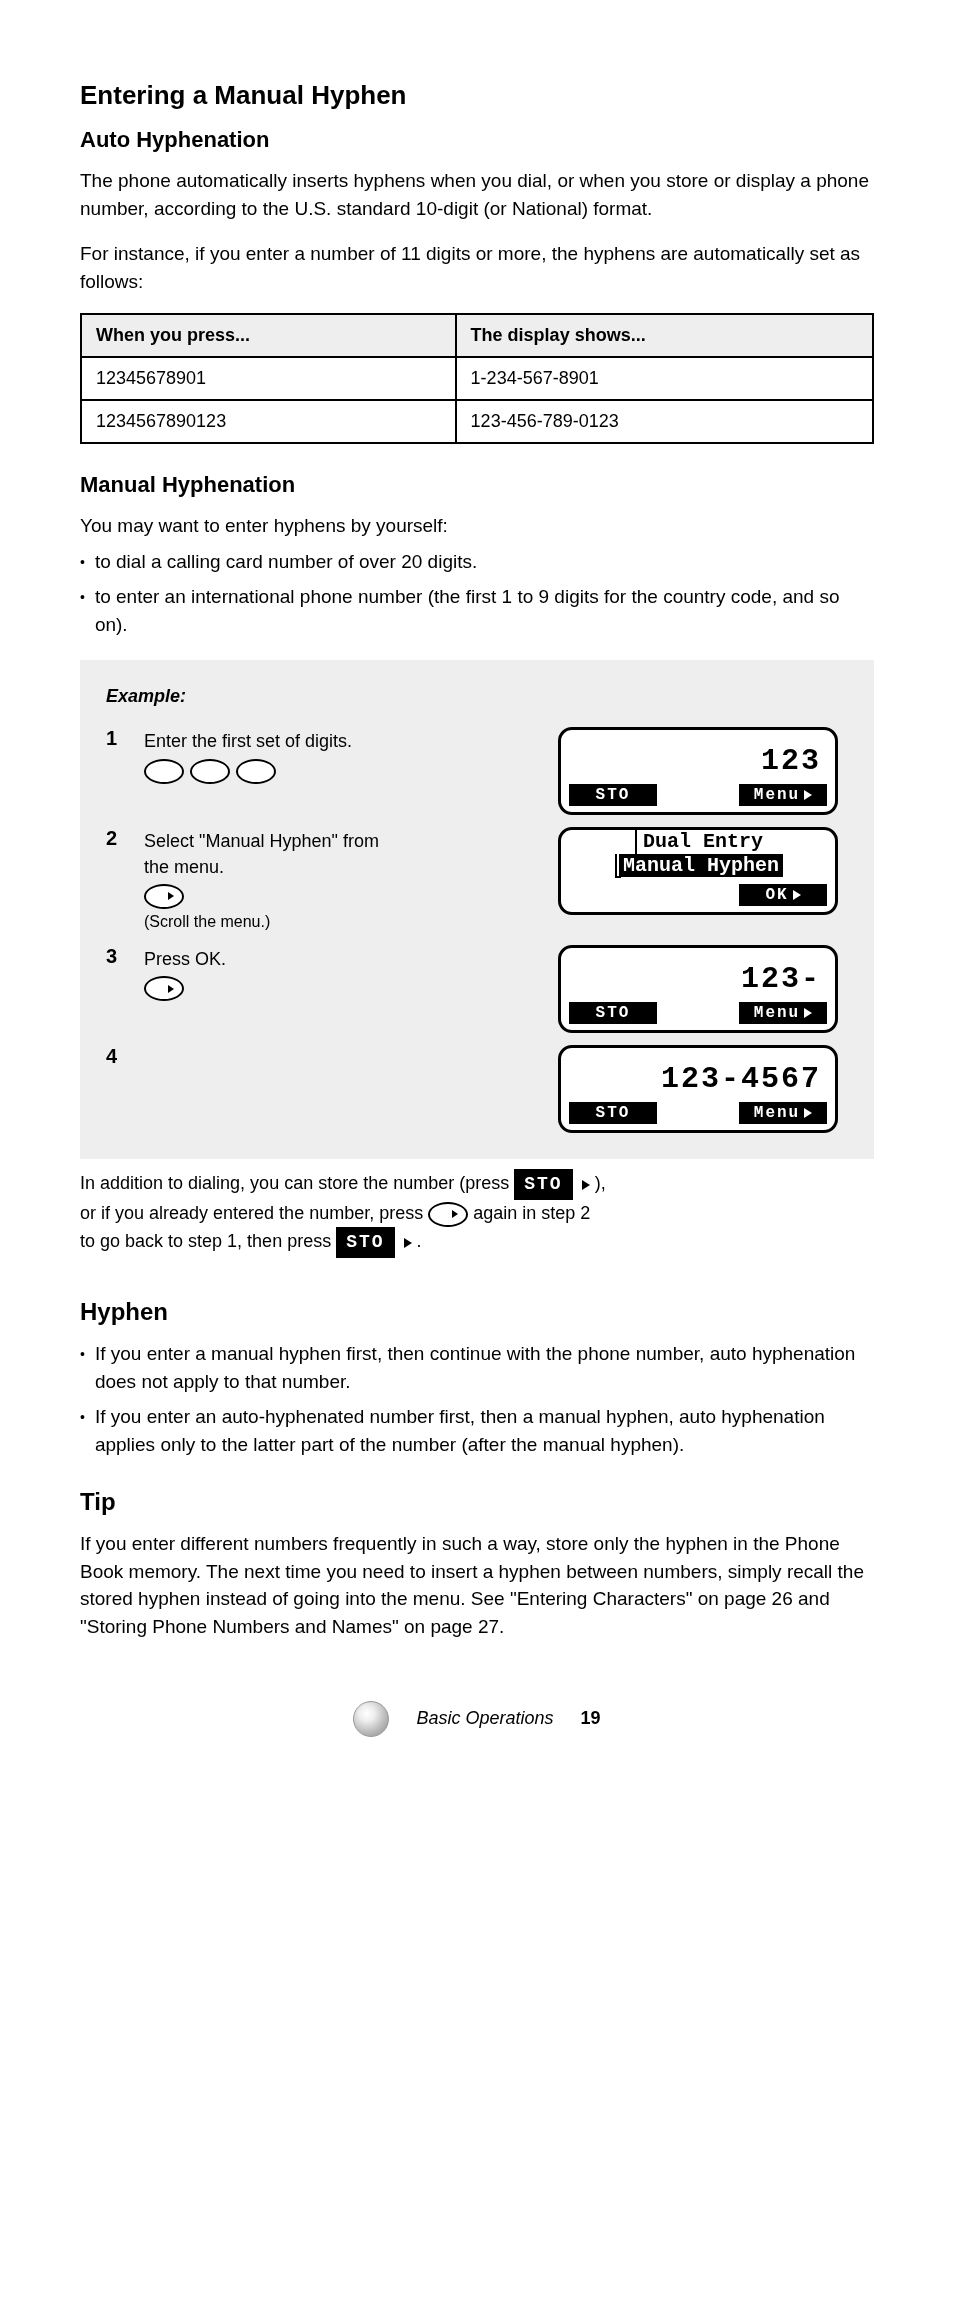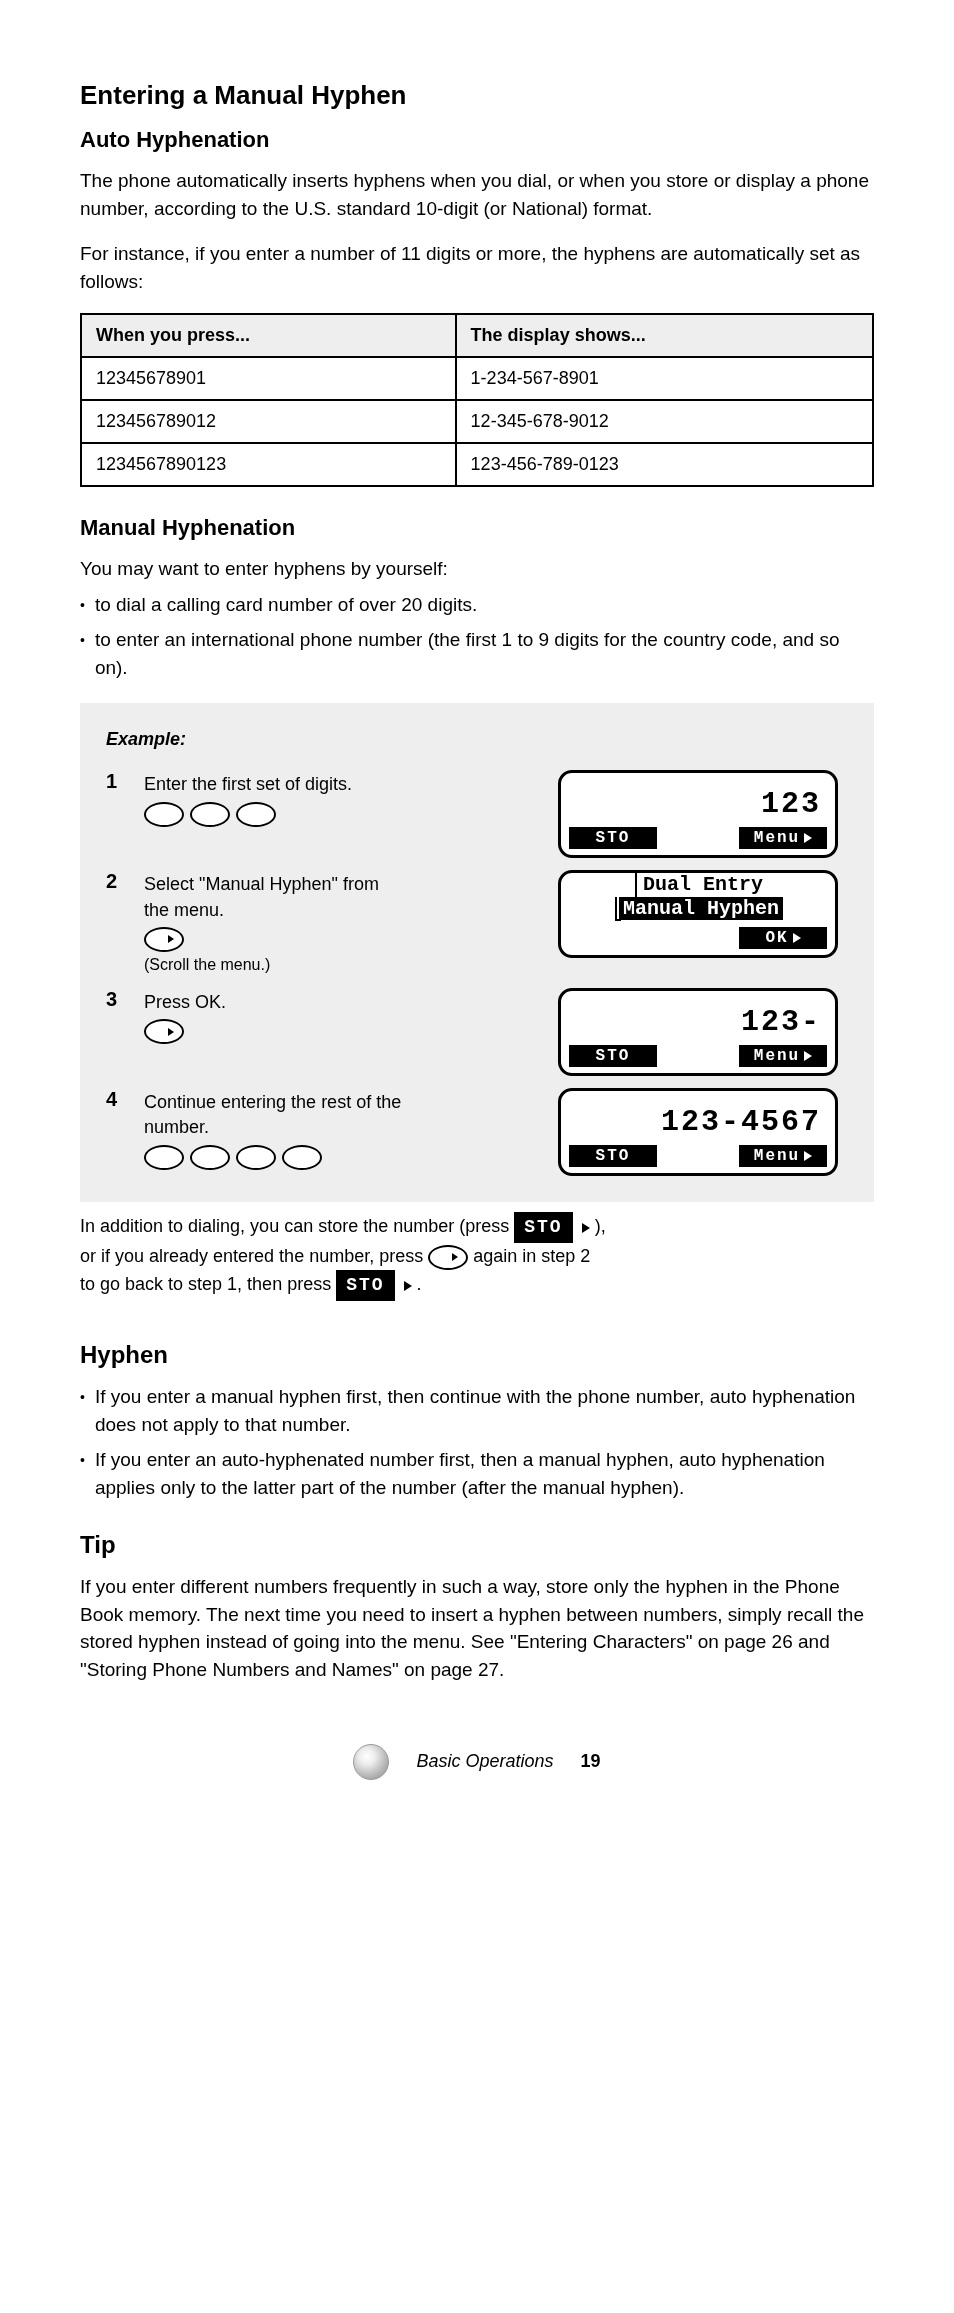--- a/index.html
+++ b/index.html
@@ -241,24 +241,20 @@
         <th>When you press...</th>
         <th>The display shows...</th>
       </tr>
     </thead>
     <tbody>
       <tr>
         <td>12345678901</td>
         <td>1-234-567-8901</td>
       </tr>
       <tr>
-        <td>123456789012</td>
-        <td>12-345-678-9012</td>
-      </tr>
-      <tr>
         <td>1234567890123</td>
         <td>123-456-789-0123</td>
       </tr>
     </tbody>
   </table>
 
   <div class="subheading">Manual Hyphenation</div>
   <div class="body-text" style="margin-bottom:8px;">You may want to enter hyphens by yourself:</div>
 
   <div class="bullet-row">
@@ -352,29 +348,20 @@
                 <span>Menu</span>
                 <span class="tri-right"></span>
               </div>
           </div>
         </div>
       </div>
 
       <div class="step-row">
         <div class="step-left">
           <div class="step-num">4</div>
-          <div>
-            <div class="step-text">Continue entering the rest of the number.</div>
-            <div class="ovals">
-              <span class="oval"></span>
-              <span class="oval"></span>
-              <span class="oval"></span>
-              <span class="oval"></span>
-            </div>
-          </div>
         </div>
         <div class="screen">
           <div class="screen-content">
             <div class="screen-big">123-4567</div>
           </div>
           <div class="softkeys">
             <div class="softkey">
                 <span>STO</span>
               </div>
             <div class="softkey">

